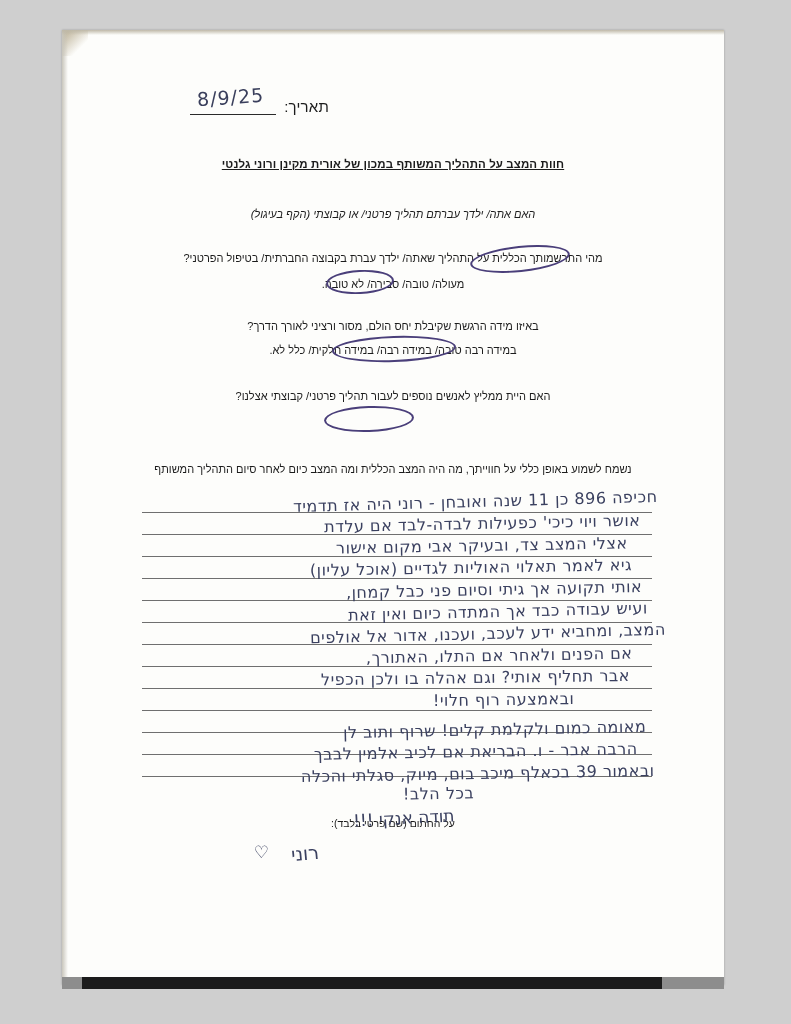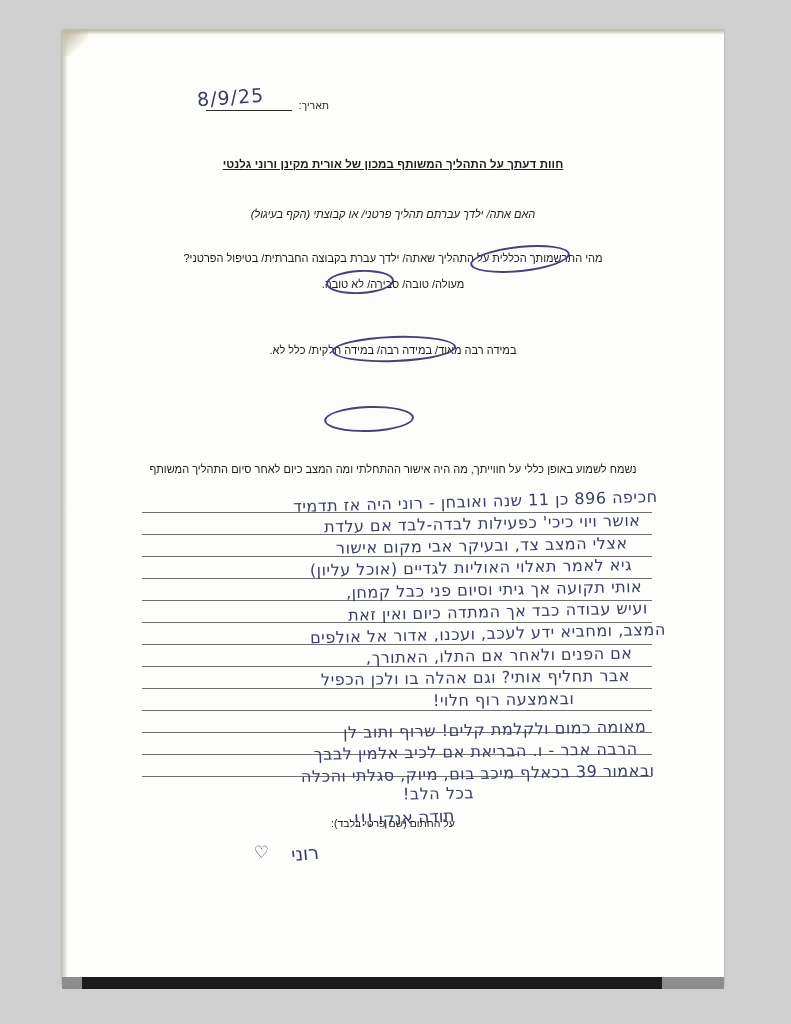--- a/index.html
+++ b/index.html
@@ -70,21 +70,21 @@
     left: 0; top: 0;
     width: 100%; height: 100%;
     direction: rtl;
     color: #1c1c1c;
   }
 
   .date-row {
     position: absolute;
     right: 395px;
     top: 68px;
-    font-size: 10px;
+    font-size: 15px;
     letter-spacing: 0.2px;
   }
   .date-label { color: #1c1c1c; }
   .date-line {
     display: inline-block;
     width: 86px;
     border-bottom: 1px solid #2a2a2a;
     margin-right: 4px;
     vertical-align: bottom;
     height: 12px;
@@ -193,31 +193,33 @@
     <div class="sheet-shade-top"></div>
 
     <div class="doc">
 
       <div class="date-row">
         <span class="date-label">תאריך:</span>
         <span class="date-line"></span>
       </div>
       <div class="hand-date">8/9/25</div>
 
-      <div class="title">חוות דעתך על התהליך המשותף במכון של אורית מקינן ורוני גלנטי</div>
+      <div class="title">חוות המצב על התהליך המשותף במכון של אורית מקינן ורוני גלנטי</div>
 
       <div class="q q1">האם אתה/ ילדך עברתם תהליך פרטני/ או קבוצתי (הקף בעיגול)</div>
 
       <div class="q q2">מהי התרשמותך הכללית על התהליך שאתה/ ילדך עברת בקבוצה החברתית/ בטיפול הפרטני?</div>
       <div class="q a2">מעולה/ טובה/ סבירה/ לא טובה.</div>
 
-      <div class="q a3">במידה רבה מאוד/ במידה רבה/ במידה חלקית/ כלל לא.</div>
-
-
-      <div class="prompt">נשמח לשמוע באופן כללי על חווייתך, מה היה אישור ההתחלתי ומה המצב כיום לאחר סיום התהליך המשותף</div>
+      <div class="q q3">באיזו מידה הרגשת שקיבלת יחס הולם, מסור ורציני לאורך הדרך?</div>
+      <div class="q a3">במידה רבה טובה/ במידה רבה/ במידה חלקית/ כלל לא.</div>
+
+      <div class="q q4">האם היית ממליץ לאנשים נוספים לעבור תהליך פרטני/ קבוצתי אצלנו?</div>
+
+      <div class="prompt">נשמח לשמוע באופן כללי על חווייתך, מה היה המצב הכללית ומה המצב כיום לאחר סיום התהליך המשותף</div>
 
       <div class="rule" style="left:80px; top:482px; width:510px;"></div>
       <div class="rule" style="left:80px; top:504px; width:510px;"></div>
       <div class="rule" style="left:80px; top:526px; width:510px;"></div>
       <div class="rule" style="left:80px; top:548px; width:510px;"></div>
       <div class="rule" style="left:80px; top:570px; width:510px;"></div>
       <div class="rule" style="left:80px; top:592px; width:510px;"></div>
       <div class="rule" style="left:80px; top:614px; width:510px;"></div>
       <div class="rule" style="left:80px; top:636px; width:510px;"></div>
       <div class="rule" style="left:80px; top:658px; width:510px;"></div>

